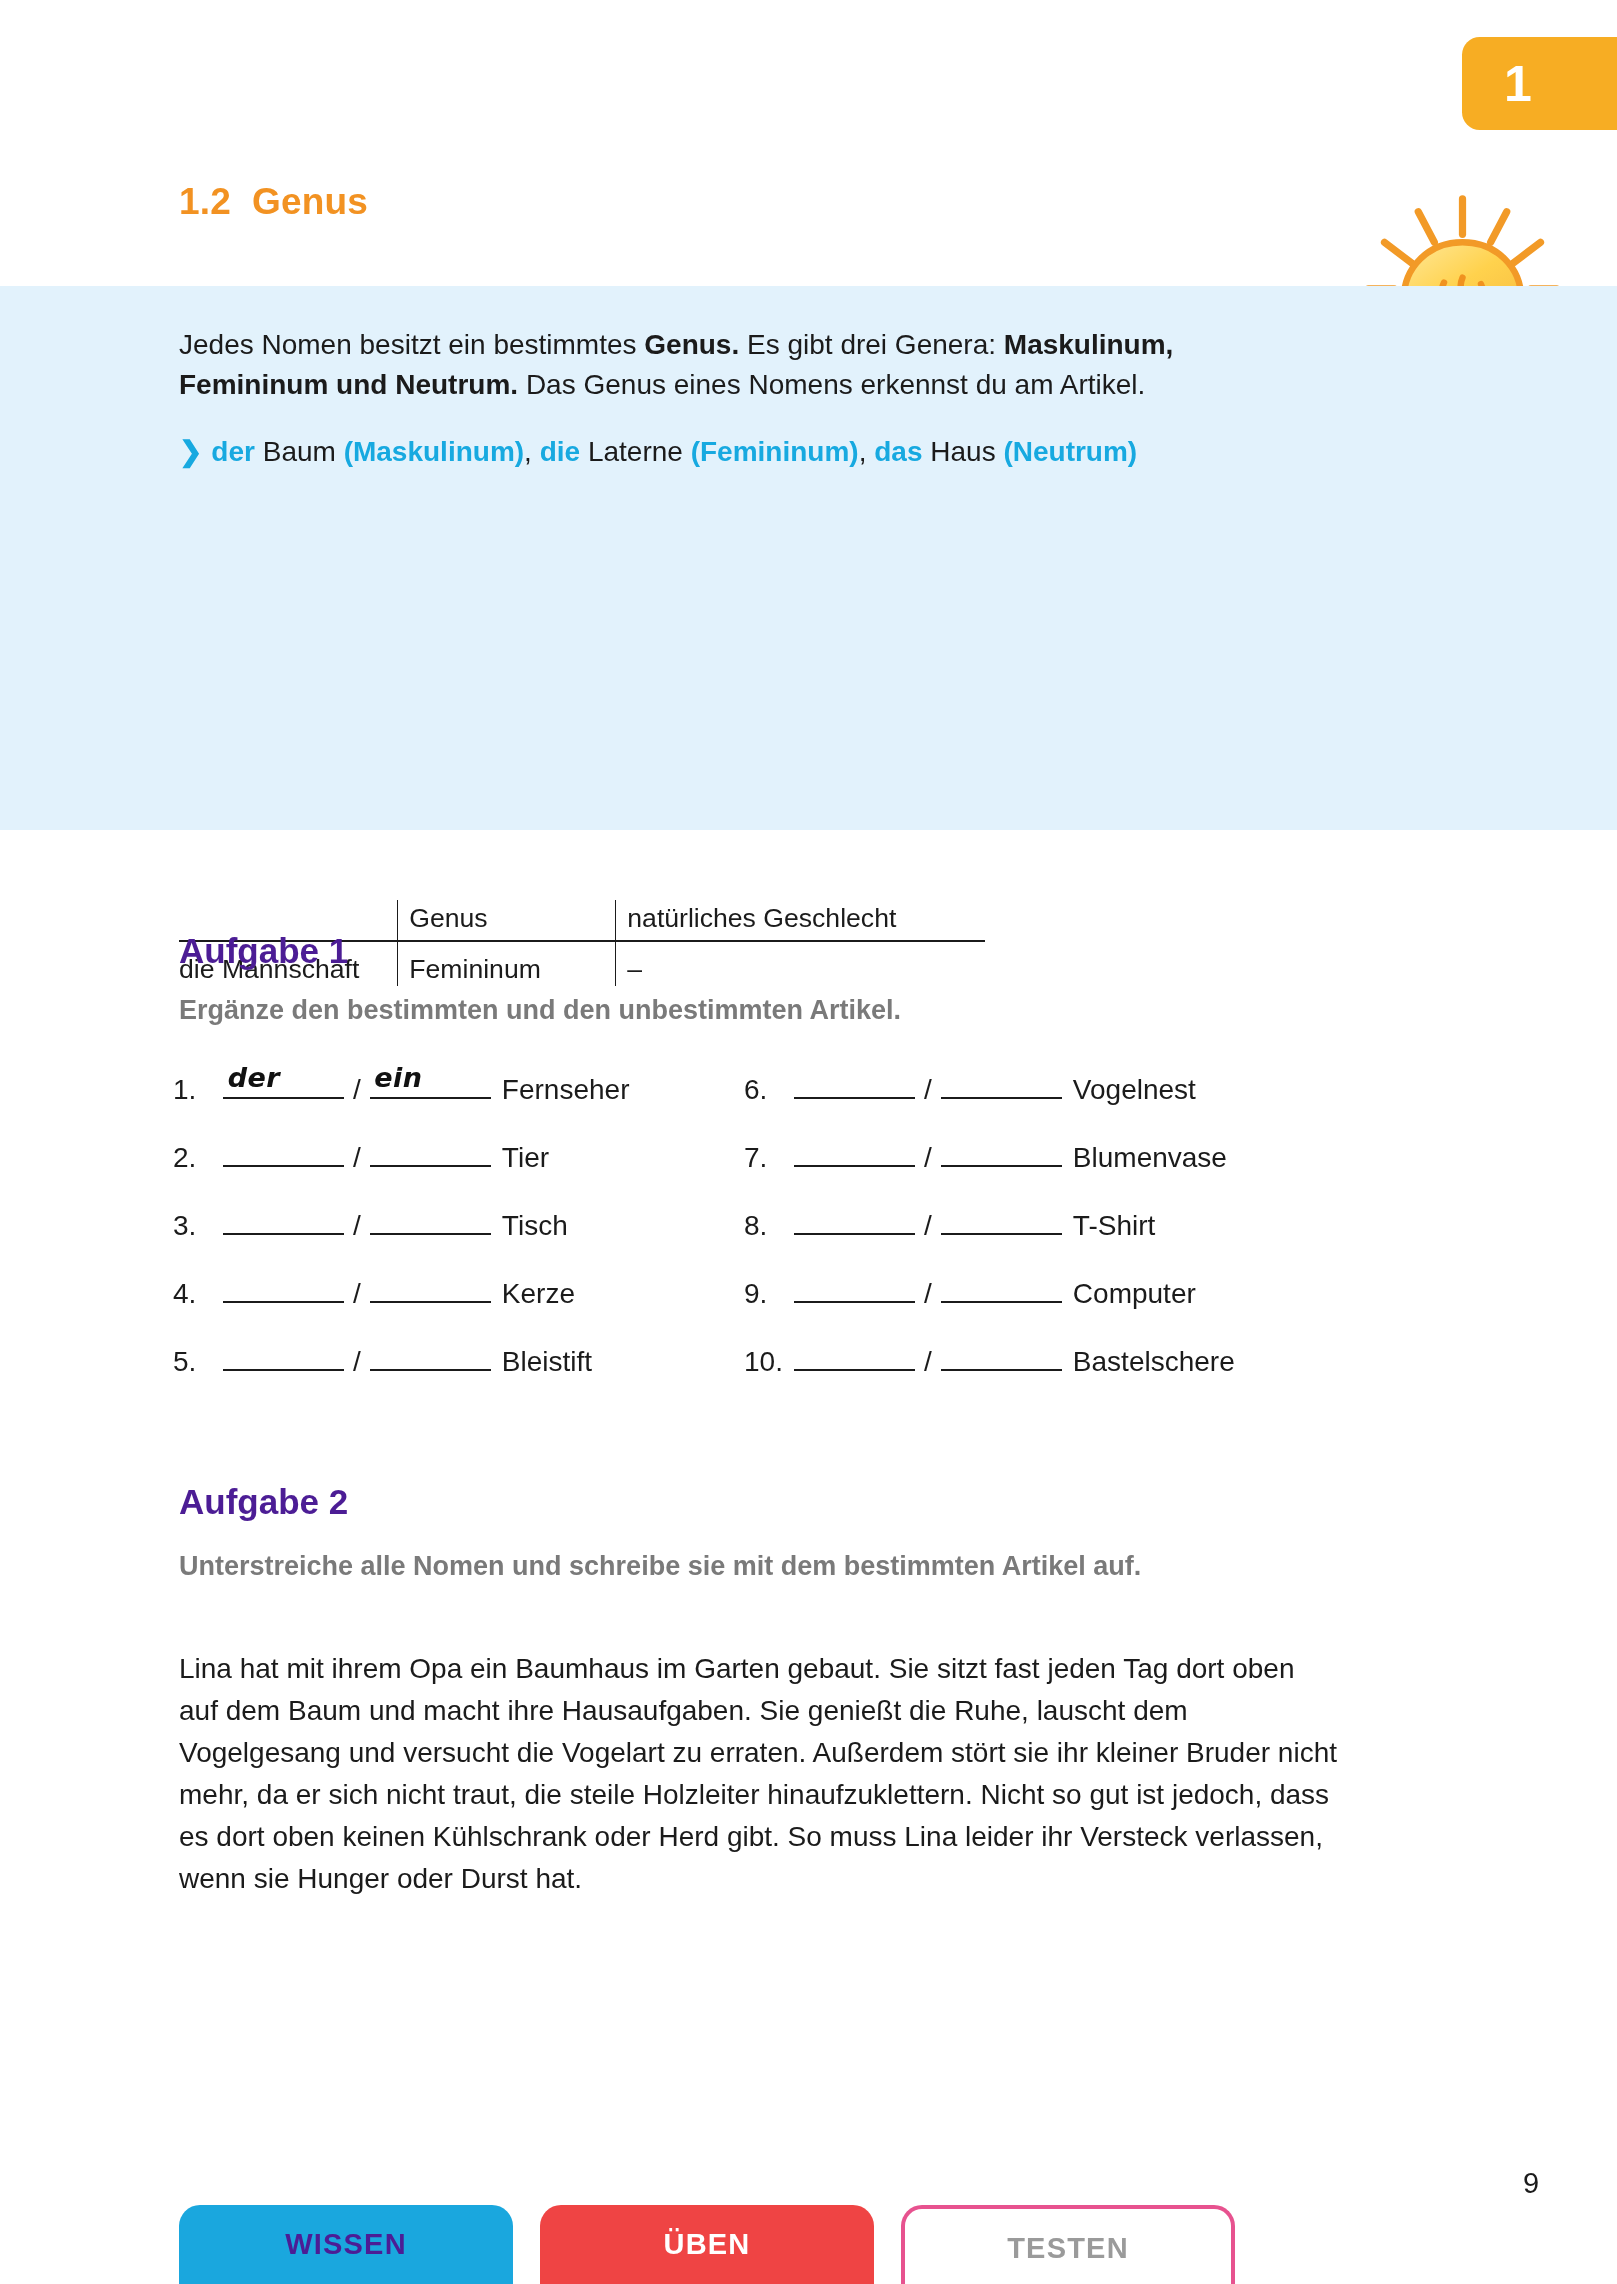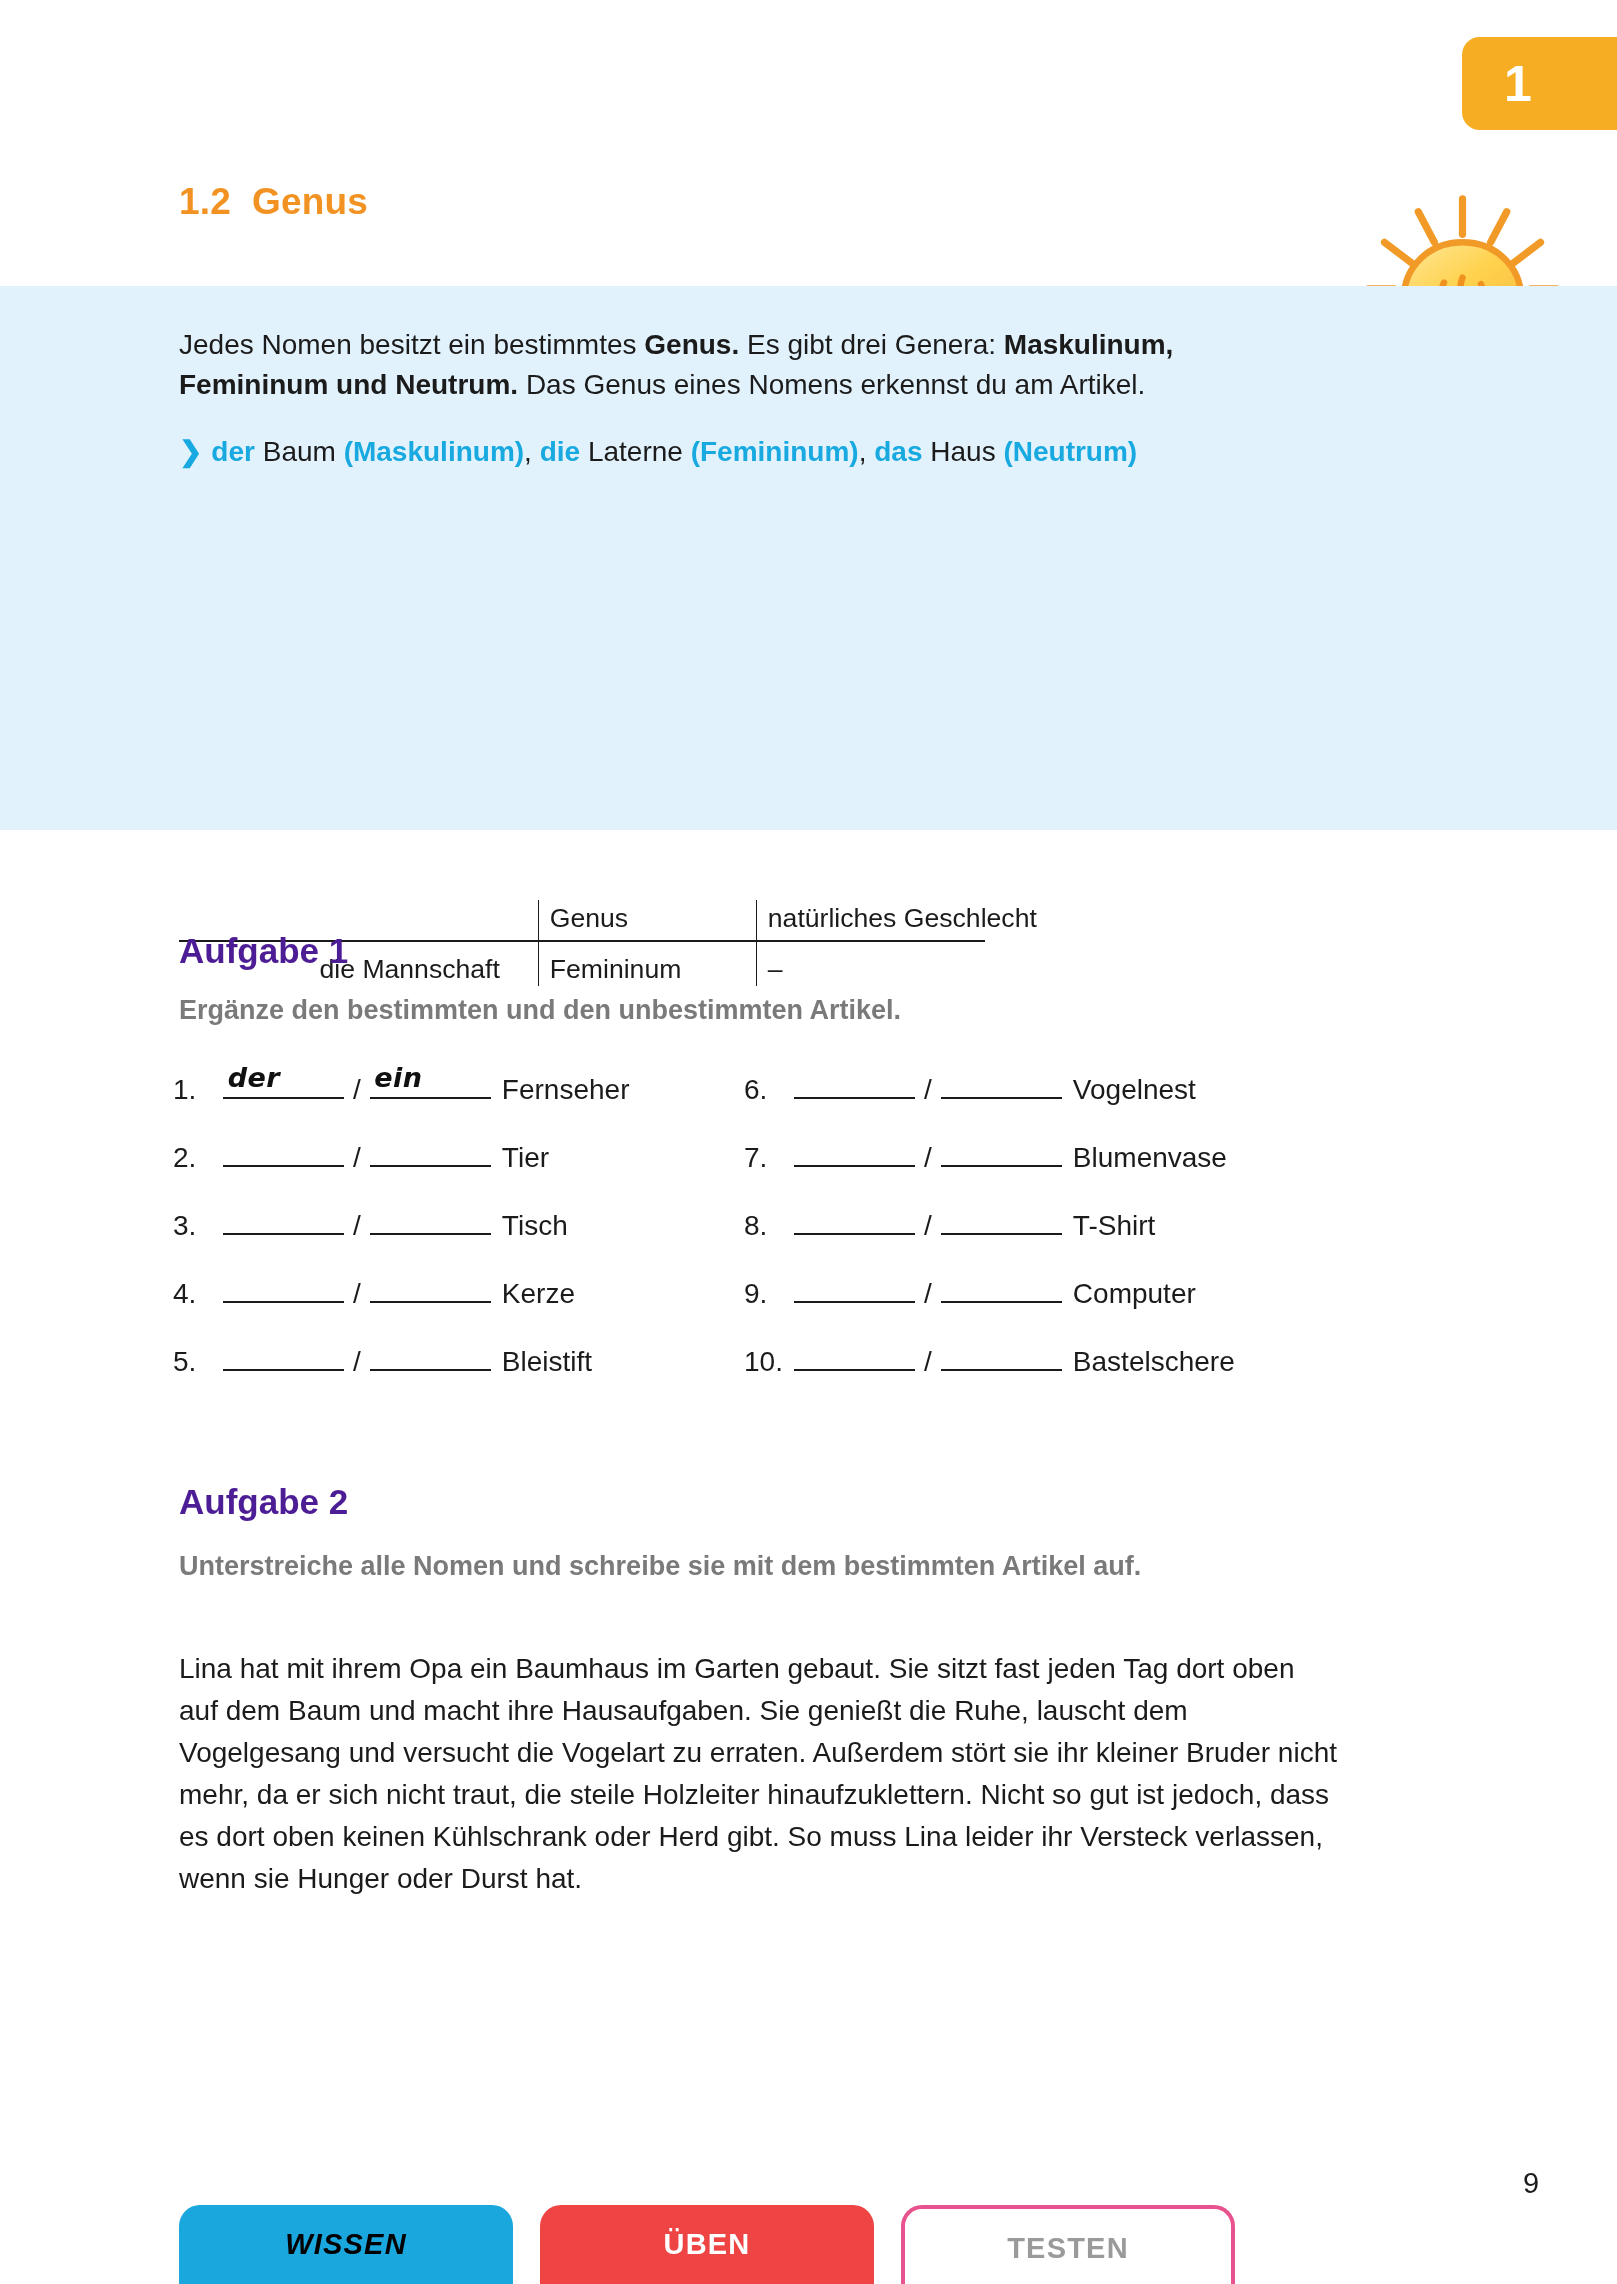--- a/index.html
+++ b/index.html
@@ -87,21 +87,21 @@
 
   
   .genus-table {
     position: absolute;
     top: 614px;
     left: 179px;
     width: 1088px;
     font-size: 26.6px;
     color: #1b1b1b;
   }
-  .gt-row { display: flex; justify-content: center; }
+  .gt-row { display: flex; }
   .gt-c1 { width: 218px; box-sizing: border-box; padding: 3.2px 0 3.2px 0; }
   .gt-c2 { width: 218px; box-sizing: border-box; padding: 3.2px 0 3.2px 11.3px; border-left: 1.6px solid #1b1b1b; }
   .gt-c3 { width: 371px; box-sizing: border-box; padding: 3.2px 0 3.2px 11.3px; border-left: 1.6px solid #1b1b1b; }
   .gt-head .gt-c1, .gt-head .gt-c2, .gt-head .gt-c3 { height: 40px; }
   .gt-rule {
     width: 806px;
     height: 2.4px;
     background: #1b1b1b;
     margin: 0;
   }
@@ -202,21 +202,21 @@
     height: 79px;
     border-radius: 21px 21px 0 0;
     display: flex;
     align-items: center;
     justify-content: center;
     font-size: 29px;
     font-weight: bold;
     letter-spacing: 1.2px;
     box-sizing: border-box;
   }
-  .nav-wissen { background: #1aa7de; color: #000000; font-style: italic; }
+  .nav-wissen { background: #1aa7de; color: #4c1d95; }
   .nav-ueben { background: #ef4444; color: #ffffff; }
   .nav-testen {
     background: #ffffff;
     color: #9a9a9a;
     border: 4px solid #e7528f;
     border-bottom: none;
     height: 83px;
   }
 
   .page-number {

